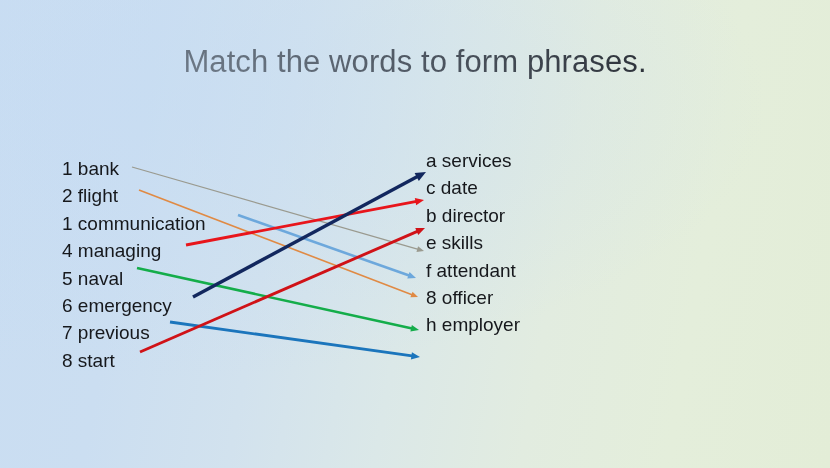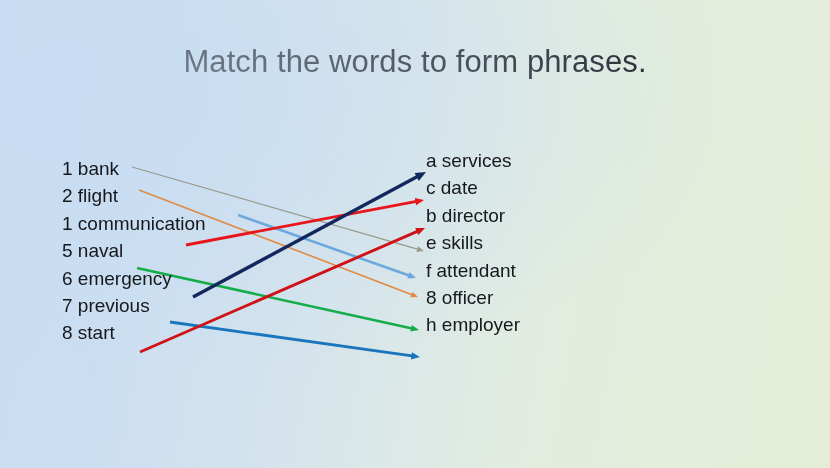--- a/index.html
+++ b/index.html
@@ -100,20 +100,21 @@
       <line x1="170" y1="322" x2="413.8107602199841" y2="356.13350643079775" stroke="#1b75bc" stroke-width="2.8" stroke-linecap="butt"></line>
       <polygon points="420,357 410.89837905683214,359.40692658111726 411.90928822090143,352.1861468377654" fill="#1b75bc"></polygon>
       <line x1="140" y1="352" x2="419.06465132238674" y2="230.5823973193826" stroke="#d01217" stroke-width="2.9" stroke-linecap="butt"></line>
       <polygon points="425,228 418.2628586062881,235.04894967219468 415.250061733675,228.12437621497924" fill="#d01217"></polygon>
     </svg>
 
   <div id="left-column" class="column">
     <div class="item">1 bank</div>
     <div class="item">2 flight</div>
     <div class="item">1 communication</div>
+    <div class="item">4 managing</div>
     <div class="item">5 naval</div>
     <div class="item">6 emergency</div>
     <div class="item">7 previous</div>
     <div class="item">8 start</div>
   </div>
 
   <div id="right-column" class="column">
     <div class="item">a services</div>
     <div class="item">c date</div>
     <div class="item">b director</div>

